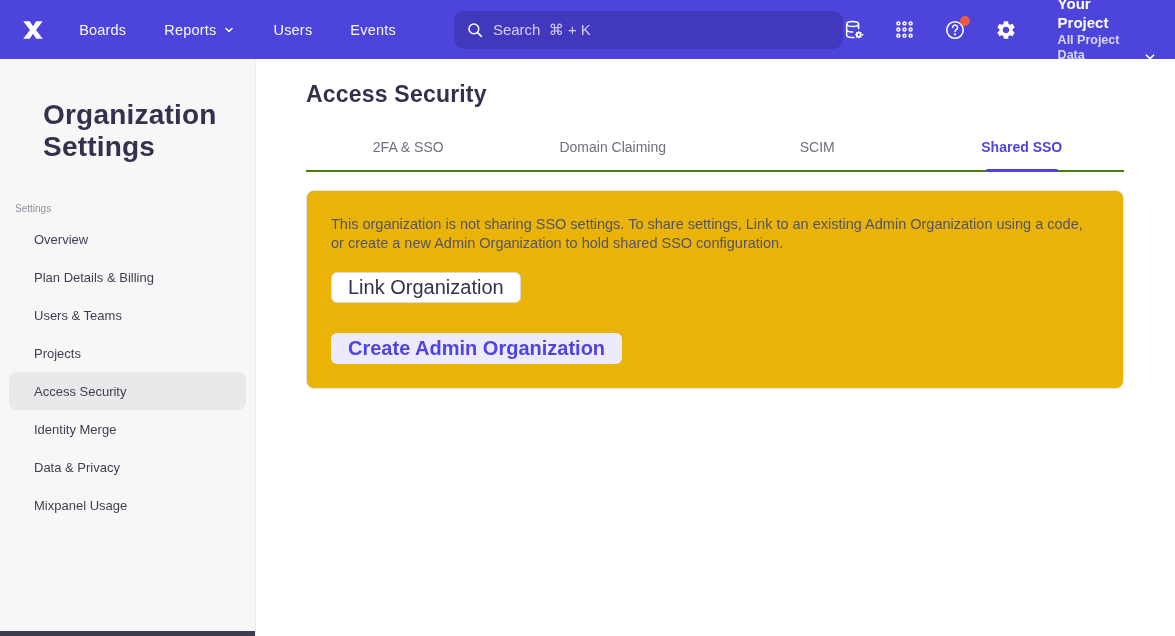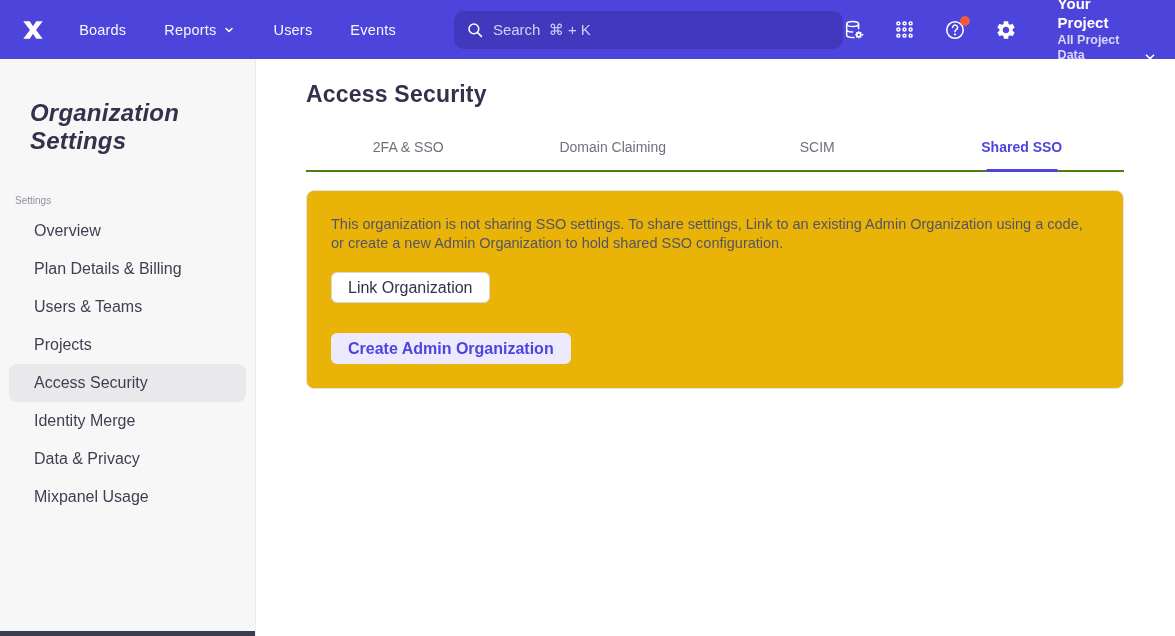--- a/index.html
+++ b/index.html
@@ -74,40 +74,39 @@
   
   .sidebar {
     position: relative;
     width: 256px;
     background: #f7f7f8;
     border-right: 1px solid #ececef;
     flex-shrink: 0;
     padding-top: 40px;
   }
   .sidebar-title {
-    font-size: 24px;
+    font-size: 28px;
     font-weight: 700;
     color: #32324d;
-    padding-left: 30px;
+    padding-left: 43px;
     letter-spacing: .2px;
-    font-style: italic;
   }
   .sidebar-section-label {
     margin: 40px 0 6px 15px;
     font-size: 10px;
     font-weight: 500;
     color: #90909c;
   }
   .sidebar-items { display: flex; flex-direction: column; padding: 0 9px; }
   .sidebar-item {
     height: 38px;
     display: flex;
     align-items: center;
     padding-left: 25px;
-    font-size: 16px;
+    font-size: 13px;
     color: #3f3f52;
     border-radius: 8px;
     cursor: pointer;
     white-space: nowrap;
   }
   .sidebar-item.active { background: #e9e9eb; }
   .sidebar-bottom-strip {
     position: absolute; left: 0; bottom: 0;
     width: 100%; height: 5px;
     background: #3d3d50;
@@ -161,21 +160,21 @@
     line-height: 19px;
     color: #545465;
     max-width: 762px;
   }
   .btn {
     display: inline-flex;
     align-items: center;
     height: 31px;
     padding: 0 16px;
     border-radius: 6px;
-    font-size: 16px;
+    font-size: 20px;
     font-family: "Liberation Sans", sans-serif;
     cursor: pointer;
     white-space: nowrap;
   }
   .btn-secondary {
     margin-top: 19px;
     background: #ffffff;
     border: 1px solid #d7d7de;
     color: #32324d;
     font-weight: 500;

